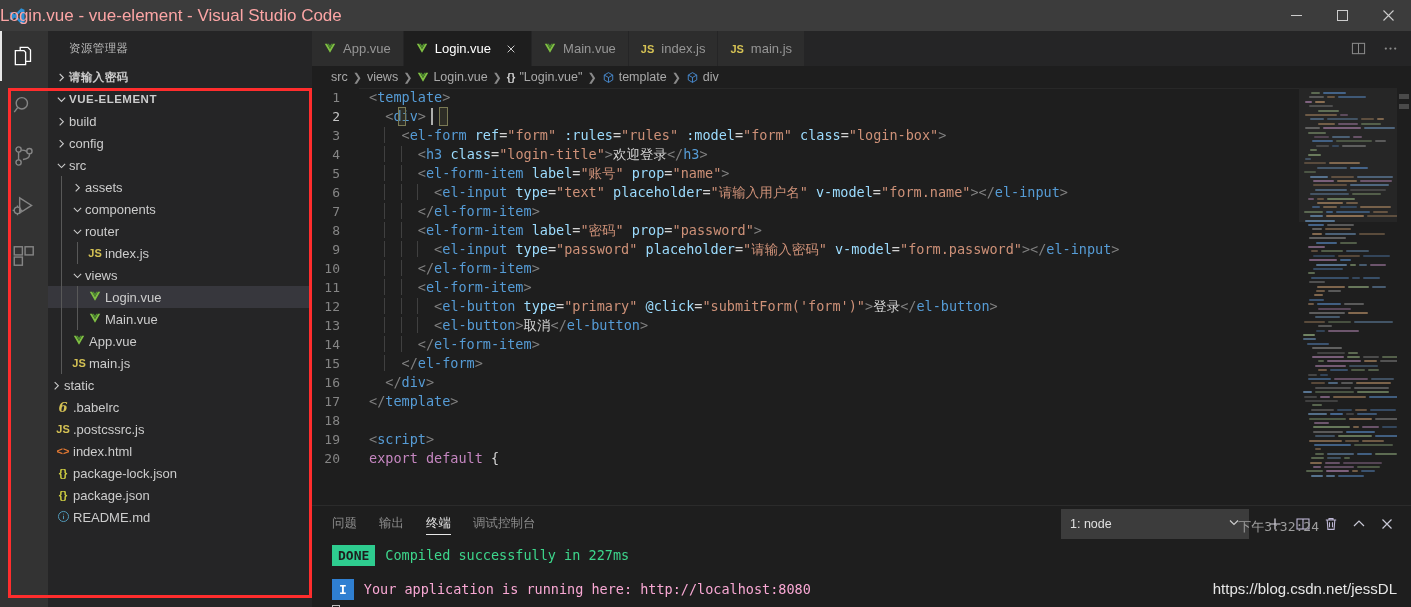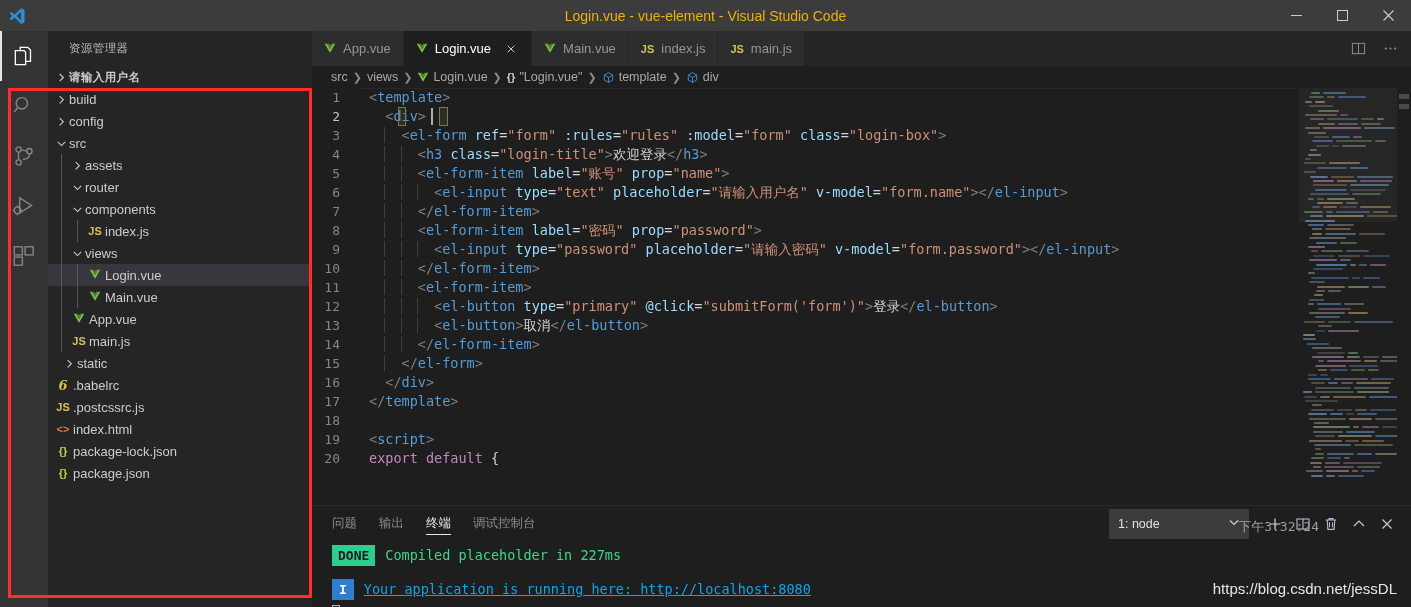--- a/index.html
+++ b/index.html
@@ -17,22 +17,22 @@
     background: #3c3c3c; display: flex; align-items: center;
   }
   .vscode-logo { width: 34px; height: 31px; display:flex; align-items:center; justify-content:center; }
   .vscode-logo svg { width: 18px; height: 18px; }
   .menu { display: flex; align-items: center; height: 31px; }
   .menu-item {
     color: #cccccc; font-size: 13.5px; padding: 0 9px; height: 31px;
     display: flex; align-items: center; white-space: nowrap; cursor: default;
   }
   .title-text {
-    position: absolute; left: 0; right: 0; text-align: center;
-    color: #eab308; font-size: 14px; pointer-events: none;
+    position: absolute; left: 0; right: 0; text-align: left;
+    color: #fca5a5; font-size: 17px; pointer-events: none;
   }
   .wincontrols { position: absolute; right: 0; top: 0; display: flex; height: 31px; }
   .wc { width: 46px; height: 31px; display:flex; align-items:center; justify-content:center; }
   .wc svg { width: 11px; height: 11px; }
 
   
   .activitybar {
     position: absolute; left: 0; top: 31px; width: 48px; height: 576px;
     background: #333333; display: flex; flex-direction: column; align-items: center;
   }
@@ -156,21 +156,21 @@
   .ptab {
     color: #8c8c8c; font-size: 12.5px; margin-right: 22px; height: 35px;
     display: flex; align-items: center; position: relative; cursor: pointer;
   }
   .ptab.active { color: #e7e7e7; }
   .ptab.active::after {
     content: ""; position: absolute; left: 0; right: 0; bottom: 6px; height: 1px; background: #e7e7e7;
   }
   .panel-actions { margin-left: auto; display: flex; align-items: center; gap: 0; padding-right: 10px; }
   .term-select {
-    width: 140px; height: 24px; background: #3c3c3c; border: 1px solid #3c3c3c;
+    width: 188px; height: 24px; background: #3c3c3c; border: 1px solid #3c3c3c;
     color: #e0e0e0; font-size: 12.5px; display: flex; align-items: center;
     padding: 14px 8px; position: relative; margin-right: 12px; margin-left: 12px;
   }
   .term-select .chev { margin-left: auto; }
   .pa-btn { width: 28px; height: 28px; display:flex; align-items:center; justify-content:center; }
   .pa-btn svg { width: 16px; height: 16px; }
 
   .term-body {
     position: absolute; left: 20px; top: 38px; right: 0;
     font-family: "DejaVu Sans Mono", "Liberation Mono", monospace;
@@ -179,21 +179,21 @@
   .term-line { height: 22px; display: flex; align-items: center; white-space: pre; }
   .badge-done {
     background: #2ecc8f; color: #1e1e1e; font-weight: bold; padding: 1px 6px; margin-right: 10px;
     font-size: 13px;
   }
   .badge-i {
     background: #2f7fd1; color: #ffffff; font-weight: bold; padding: 1px 7px; margin-right: 10px;
     font-size: 13px;
   }
   .term-green { color: #3dd68c; }
-  .term-white { color: #0ea5e9; text-decoration: underline; }
+  .term-white { color: #f9a8d4; }
   .term-cursor {
     width: 8px; height: 17px; border: 1px solid #bdbdbd; display: inline-block; margin-top: 4px;
   }
   .term-time {
     position: absolute; right: 92px; top: 518px; color: #9d9d9d; font-size: 13px;
     font-family: "DejaVu Sans Mono", "Liberation Mono", monospace;
   }
   .watermark {
     position: absolute; right: 14px; bottom: 10px; color: #e6e6e6; font-size: 15px;
   }
@@ -274,23 +274,31 @@
 
   <div class="sidebar">
     <div class="sb-title">资源管理器</div>
 
     <div class="row" style="padding-left:5px;">
       <span class="twisty">
         <svg viewBox="0 0 12 12" fill="none" stroke="#cccccc" stroke-width="1.3">
             <path d="M4 2l4 4-4 4"></path>
           </svg>
       </span>
-      <span class="lbl" style="font-weight:bold;font-size:11.5px;letter-spacing:.4px;">请输入用户名</span>
-    </div>
-
+      <span class="lbl" style="font-weight:bold;font-size:11.5px;letter-spacing:.4px;">请输入密码</span>
+    </div>
+
+    <div class="row" style="padding-left:5px;">
+      <span class="twisty">
+        <svg viewBox="0 0 12 12" fill="none" stroke="#cccccc" stroke-width="1.3">
+            <path d="M2 4l4 4 4-4"></path>
+          </svg>
+      </span>
+      <span class="lbl" style="font-weight:bold;font-size:11.5px;letter-spacing:.5px;">VUE-ELEMENT</span>
+    </div>
 
     <div class="tree" id="file-tree">
         <div class="row" style="padding-left: 5px;">
           <span class="twisty">
             <svg viewBox="0 0 12 12" fill="none" stroke="#cccccc" stroke-width="1.2">
               <path d="M4 2.2l4 4-4 4"></path>
             </svg>
           </span>
           <span class="lbl">build</span>
         </div>
@@ -319,30 +327,30 @@
           </span>
           <span class="lbl">assets</span>
         </div>
         <div class="row" style="padding-left: 21px;">
           <span class="indent-guide" style="left: 13px;"></span>
           <span class="twisty">
             <svg viewBox="0 0 12 12" fill="none" stroke="#cccccc" stroke-width="1.2">
               <path d="M2 4.2l4 4 4-4"></path>
             </svg>
           </span>
-          <span class="lbl">router</span>
+          <span class="lbl">components</span>
         </div>
         <div class="row" style="padding-left: 21px;">
           <span class="indent-guide" style="left: 13px;"></span>
           <span class="twisty">
             <svg viewBox="0 0 12 12" fill="none" stroke="#cccccc" stroke-width="1.2">
               <path d="M2 4.2l4 4 4-4"></path>
             </svg>
           </span>
-          <span class="lbl">components</span>
+          <span class="lbl">router</span>
         </div>
         <div class="row" style="padding-left: 37px;">
           <span class="indent-guide" style="left: 13px;"></span>
           <span class="indent-guide" style="left: 29px;"></span>
           <span class="ficon">
             <span class="ic-js">JS</span>
           </span>
           <span class="lbl">index.js</span>
         </div>
         <div class="row" style="padding-left: 21px;">
@@ -386,21 +394,21 @@
           </span>
           <span class="lbl">App.vue</span>
         </div>
         <div class="row" style="padding-left: 21px;">
           <span class="indent-guide" style="left: 13px;"></span>
           <span class="ficon">
             <span class="ic-js">JS</span>
           </span>
           <span class="lbl">main.js</span>
         </div>
-        <div class="row" style="padding-left: 13px;">
+        <div class="row" style="padding-left: 0;">
           <span class="twisty">
             <svg viewBox="0 0 12 12" fill="none" stroke="#cccccc" stroke-width="1.2">
               <path d="M4 2.2l4 4-4 4"></path>
             </svg>
           </span>
           <span class="lbl">static</span>
         </div>
         <div class="row" style="padding-left: 5px;">
           <span class="ficon">
             <span class="ic-babel" style="font-style:italic;font-size:13px;font-family:'DejaVu Serif',serif;">6</span>
@@ -423,20 +431,29 @@
           <span class="ficon">
             <span class="ic-json">{}</span>
           </span>
           <span class="lbl">package-lock.json</span>
         </div>
         <div class="row" style="padding-left: 5px;">
           <span class="ficon">
             <span class="ic-json">{}</span>
           </span>
           <span class="lbl">package.json</span>
+        </div>
+        <div class="row" style="padding-left: 5px;">
+          <span class="ficon">
+            <span class="ic-md"><svg viewBox="0 0 16 16" width="13" height="13" fill="none" stroke="#519aba" stroke-width="1.2">
+                <circle cx="8" cy="8" r="6.2"></circle>
+                <path d="M8 7v4.2M8 4.6v.9"></path>
+              </svg></span>
+          </span>
+          <span class="lbl">README.md</span>
         </div>
       </div>
   </div>
 
   <div class="editor-area">
 
     <div class="tabsbar" id="tabsbar">
       <div class="tab">
           <span class="tab-ic">
             <span class="ic-vue"><svg viewBox="0 0 16 16" width="12" height="12">
@@ -807,21 +824,21 @@
           <svg viewBox="0 0 16 16" fill="none" stroke="#c9c9d6" stroke-width="1.2">
               <path d="M3.5 3.5l9 9M12.5 3.5l-9 9"></path>
             </svg>
         </div>
       </div>
     </div>
 
     <div class="term-body">
       <div class="term-line">
         <span class="badge-done">DONE</span>
-        <span class="term-green">Compiled placeholder in 227ms</span>
+        <span class="term-green">Compiled successfully in 227ms</span>
       </div>
       <div class="term-line" style="margin-top:12px;">
         <span class="badge-i">I</span>
         <span class="term-white">Your application is running here: http://localhost:8080</span>
       </div>
       <div class="term-line">
         <span class="term-cursor"></span>
       </div>
     </div>
   </div>

